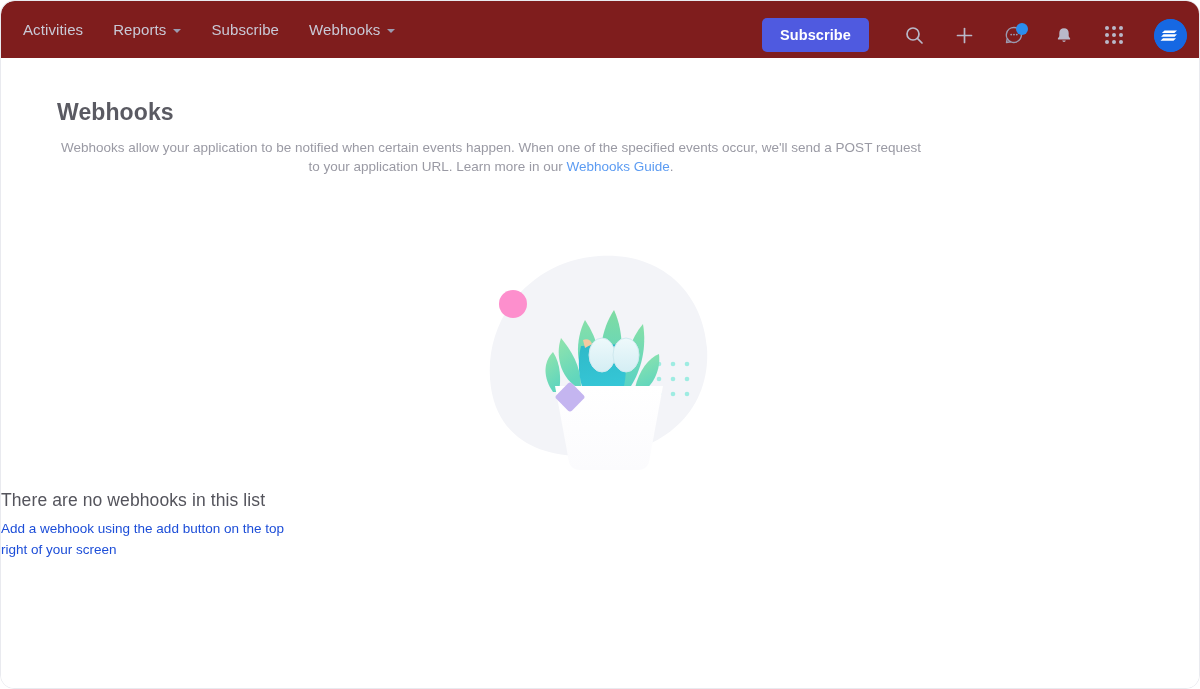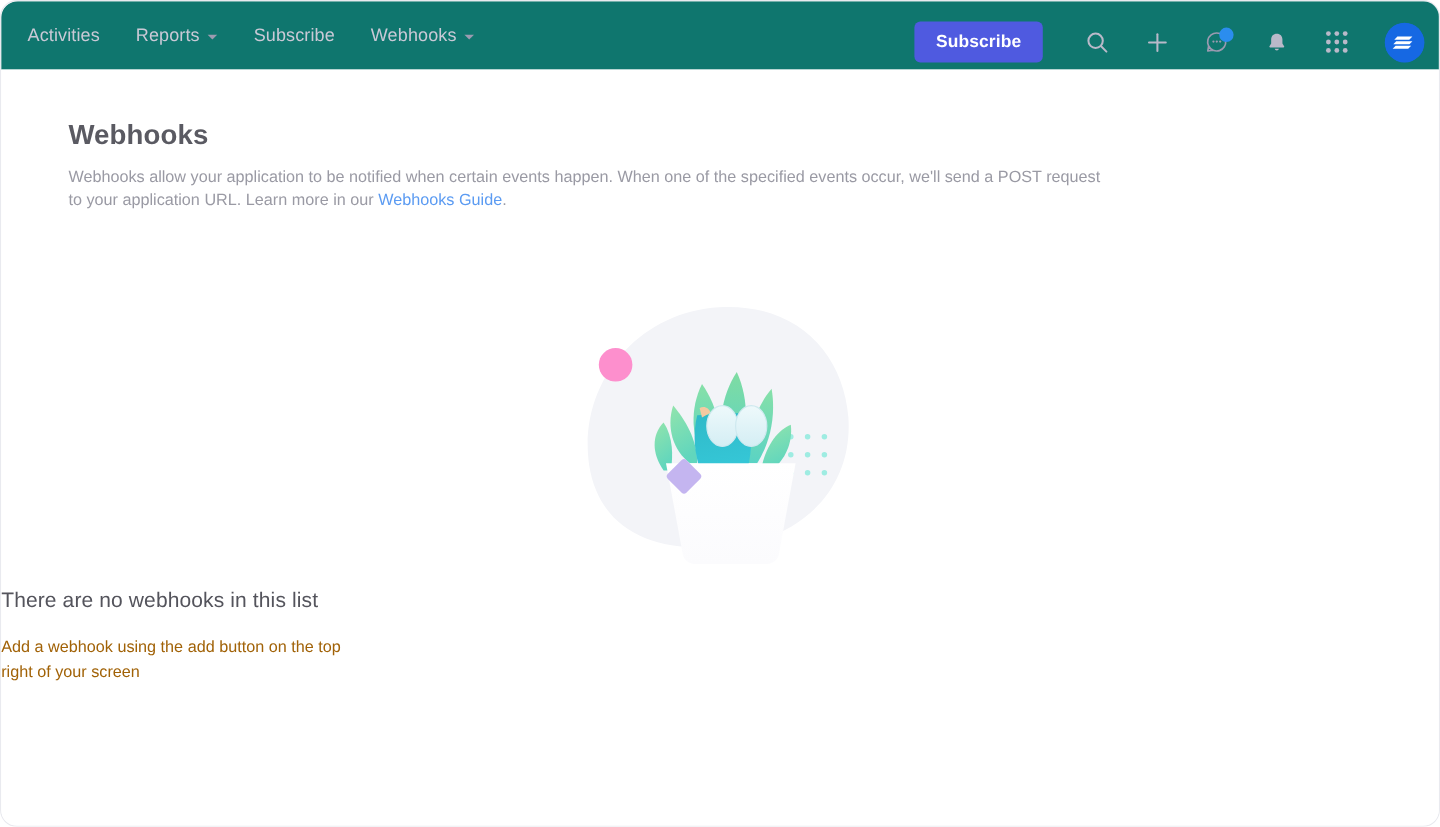--- a/index.html
+++ b/index.html
@@ -22,21 +22,21 @@
     overflow: hidden;
     border: 1px solid #e9eaef;
   }
 
   
   .topnav {
     position: absolute;
     top: 0; left: 0;
     width: 1200px;
     height: 57px;
-    background: #0f766e;
+    background: #7f1d1d;
     display: flex;
     align-items: center;
     border-top-left-radius: 14px;
     border-top-right-radius: 14px;
   }
 
   .nav-left {
     display: flex;
     align-items: center;
     padding-left: 8px;
@@ -154,20 +154,21 @@
     font-weight: bold;
     letter-spacing: 0.1px;
   }
 
   .page-desc {
     margin-top: 12px;
     font-size: 13.5px;
     line-height: 19px;
     color: #9a9aa4;
     max-width: 868px;
+    text-align: center;
   }
 
   .page-desc a {
     color: #5b9bf2;
     text-decoration: none;
   }
 
   
   .add-highlight {
     position: absolute;
@@ -209,24 +210,24 @@
   }
 
   .empty-title {
     margin-top: 12px;
     font-size: 17.5px;
     color: #54545c;
     letter-spacing: 0.1px;
   }
 
   .empty-sub {
-    margin-top: 17px;
+    margin-top: 7px;
     font-size: 13.5px;
     line-height: 21px;
-    color: #a16207;
+    color: #1d4ed8;
   }
 </style>
 </head>
 <body>
 
 <div class="app-window">
 
   <div class="topnav">
 
     <div class="nav-left">

